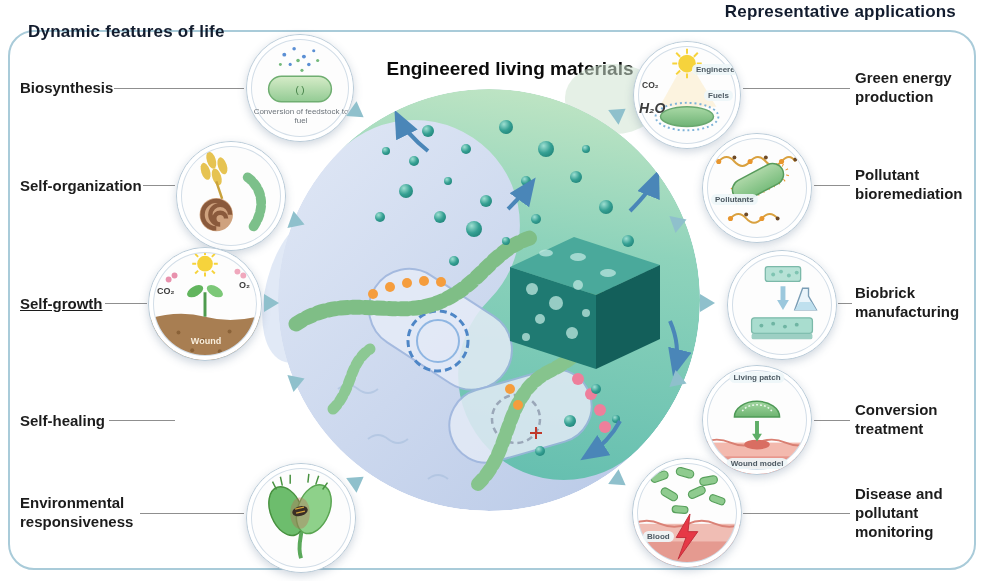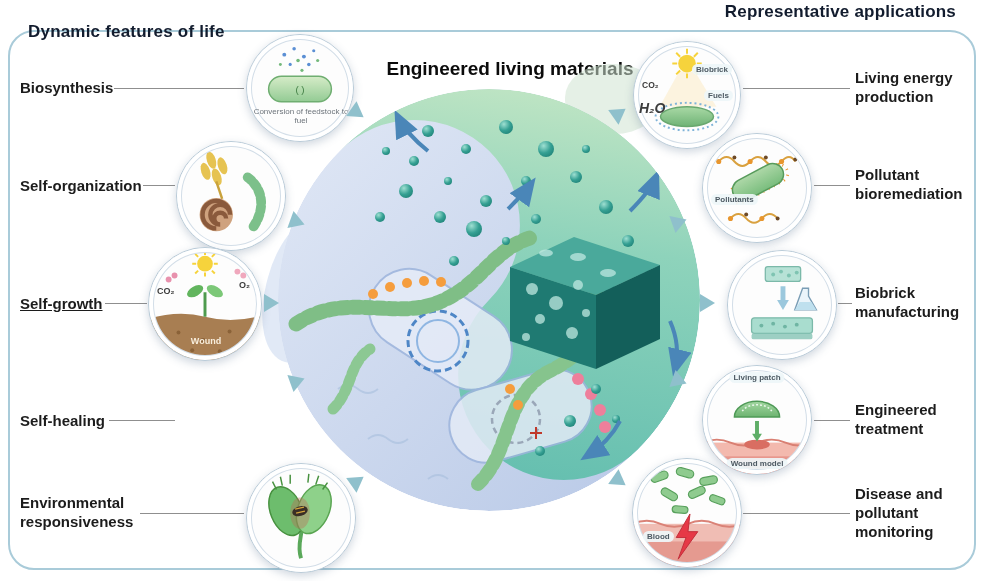--- a/index.html
+++ b/index.html
@@ -266,24 +266,24 @@
       <path d="M49,46 l9,-2 M50,50 l9,-2" stroke="#d2a43c" stroke-width="1.2"></path>
     </svg>
   </div>
 
   <div class="chev" style="left:350px;top:104px;transform:rotate(35deg);"></div>
   <div class="chev" style="left:290px;top:213px;transform:rotate(20deg);"></div>
   <div class="chev" style="left:264px;top:294px;"></div>
   <div class="chev" style="left:290px;top:372px;transform:rotate(-20deg);"></div>
   <div class="chev" style="left:350px;top:472px;transform:rotate(-35deg);"></div>
 
-  <div class="side-label" style="left:855px;top:69px;width:118px;">Living energy production</div>
+  <div class="side-label" style="left:855px;top:69px;width:118px;">Green energy production</div>
   <div class="side-label" style="left:855px;top:166px;width:118px;">Pollutant bioremediation</div>
   <div class="side-label" style="left:855px;top:284px;width:118px;">Biobrick manufacturing</div>
-  <div class="side-label" style="left:855px;top:401px;width:118px;">Engineered treatment</div>
+  <div class="side-label" style="left:855px;top:401px;width:118px;">Conversion treatment</div>
   <div class="side-label" style="left:855px;top:485px;width:112px;">Disease and pollutant monitoring</div>
 
   <div class="conn" style="left:743px;top:88px;width:107px;"></div>
   <div class="conn" style="left:814px;top:185px;width:36px;"></div>
   <div class="conn" style="left:838px;top:303px;width:14px;"></div>
   <div class="conn" style="left:814px;top:420px;width:36px;"></div>
   <div class="conn" style="left:743px;top:513px;width:107px;"></div>
 
   <div class="sc" style="left:633px;top:41px;width:108px;height:108px;">
     <svg viewBox="0 0 108 108">
@@ -296,21 +296,21 @@
       <polygon points="46,30 62,30 84,66 26,66" fill="#fbeccb" opacity=".6"></polygon>
       <circle cx="54" cy="22" r="9" fill="#f6d33c"></circle>
       <g stroke="#f6d33c" stroke-width="2">
         <path d="M54,7 v5 M54,32 v5 M39,22 h5 M64,22 h5 M43,11 l4,4 M61,29 l4,4 M65,11 l-4,4 M47,29 l-4,4"></path>
       </g>
       <ellipse cx="54" cy="76" rx="32" ry="14" fill="none" stroke="#7fb3d8" stroke-width="2" stroke-dasharray="2 3"></ellipse>
       <ellipse cx="54" cy="76" rx="27" ry="10" fill="url(#g6)" stroke="#69a86f" stroke-width="1.5"></ellipse>
     </svg>
     <span class="plain" style="left:8px;top:38px;font-size:8.5px;">CO₂</span>
     <span class="plain" style="left:5px;top:58px;font-size:14px;font-style:italic;">H₂O</span>
-    <span class="tag" style="left:58px;top:22px;">Biobrick</span>
+    <span class="tag" style="left:58px;top:22px;">Engineered</span>
     <span class="tag" style="left:70px;top:48px;">Fuels</span>
   </div>
 
   <div class="sc" style="left:702px;top:133px;width:110px;height:110px;">
     <svg viewBox="0 0 110 110">
       <defs>
           <linearGradient id="g7" x1="0" y1="0" x2="0" y2="1">
             <stop offset="0" stop-color="#aed8a8"></stop>
             <stop offset="1" stop-color="#79bd7d"></stop>
           </linearGradient>

